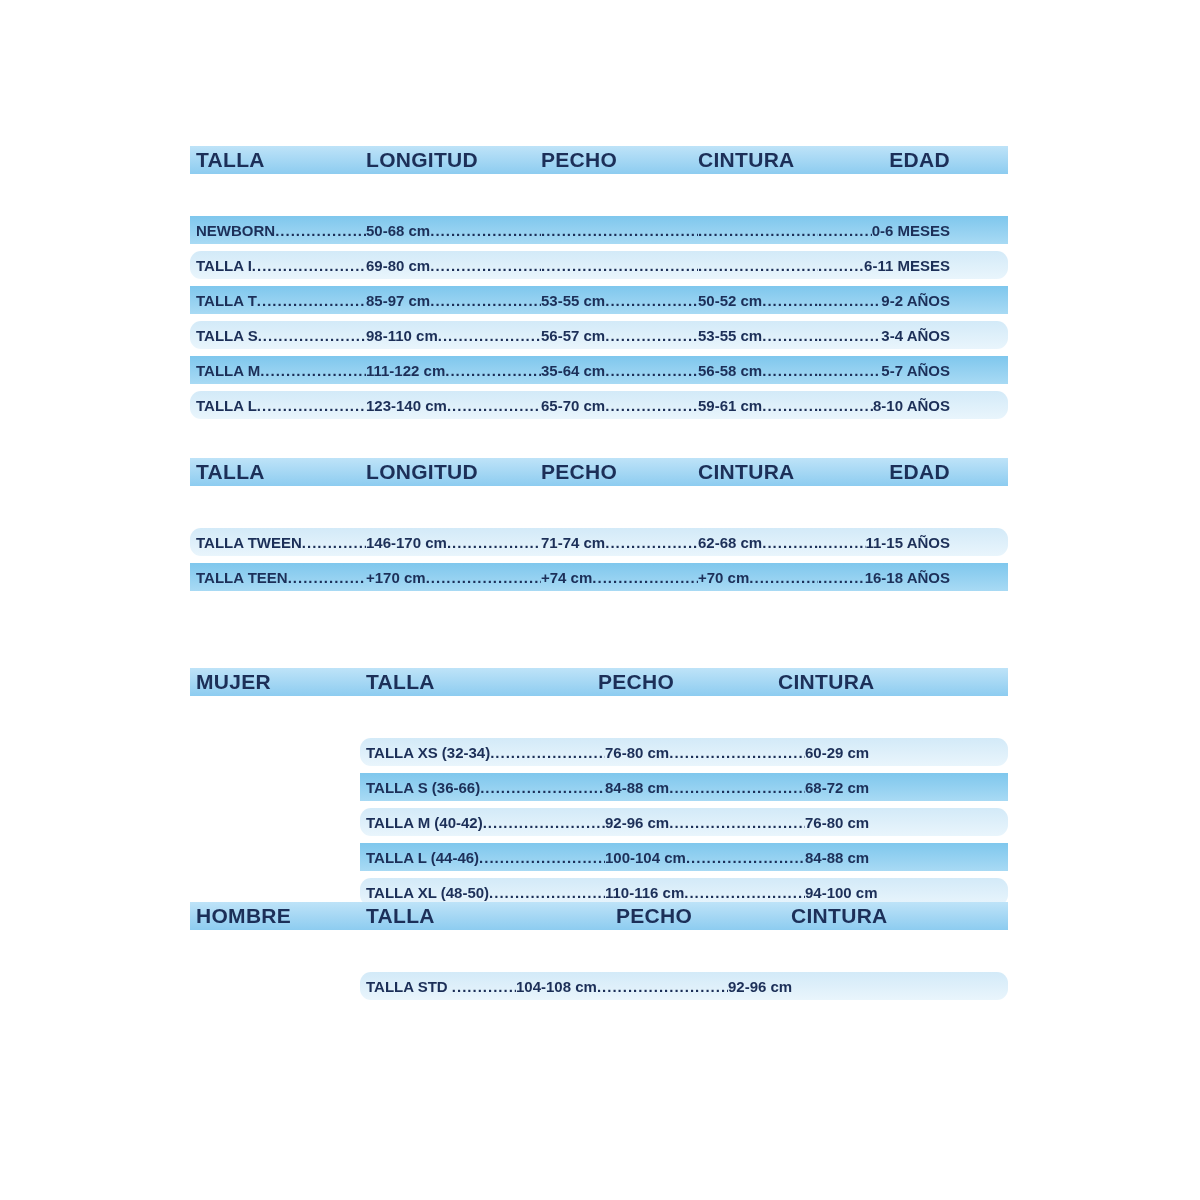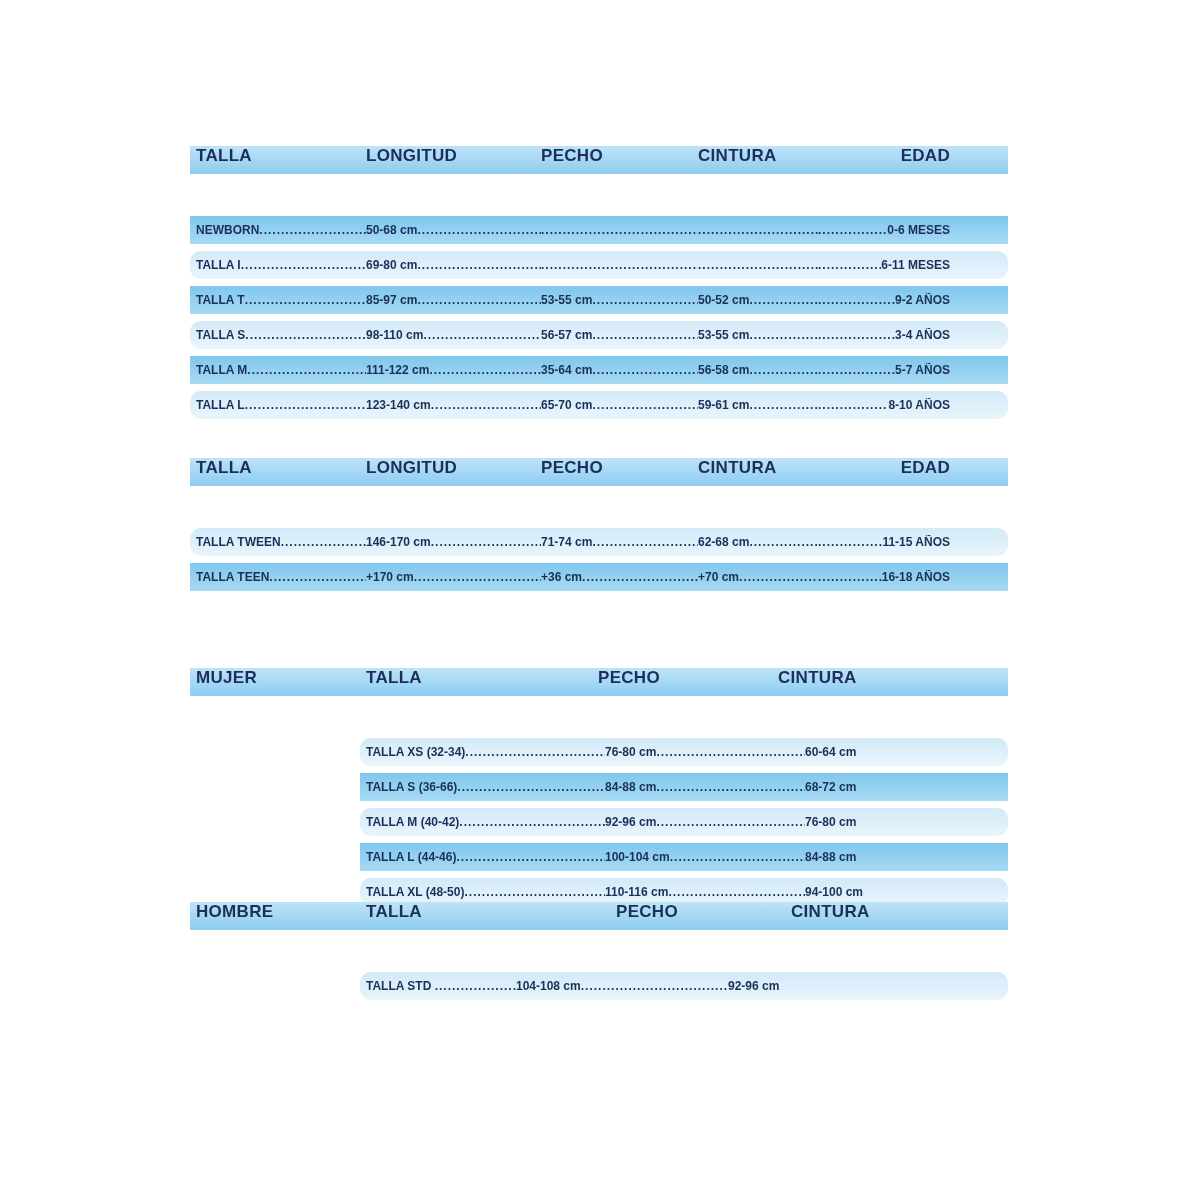--- a/index.html
+++ b/index.html
@@ -6,35 +6,35 @@
   html,body{margin:0;padding:0;background:#ffffff;}
   .page{
     position:relative;width:1200px;height:1200px;background:#ffffff;
     font-family:"Liberation Sans",sans-serif;font-weight:bold;color:#1c2f58;
     overflow:hidden;
   }
   .table{position:absolute;left:190px;width:818px;}
   .t1{top:146px}.t2{top:458px}.t3{top:668px}.t4{top:902px}
 
   .thead{
-    display:flex;height:28px;
+    display:flex;align-items:center;height:28px;
     padding:0 58px 0 6px;
     background:linear-gradient(180deg,#bee3f8 0%,#8dccf0 100%);
-    font-size:17px;letter-spacing:.3px;
+    font-size:21px;letter-spacing:.3px;
   }
   .hcell{flex:0 0 auto;overflow:hidden;white-space:nowrap;}
   .hcell.last{flex:1 1 0;min-width:0;text-align:right;}
   .t-narrow .hcell.last{text-align:left;}
 
   .tbody{margin-top:42px;}
   .t-narrow .tbody{margin-left:170px;width:648px;}
 
   .trow{
     display:flex;align-items:center;height:28px;margin-bottom:7px;
-    padding:0 58px 0 6px;font-size:12px;overflow:hidden;
+    padding:0 58px 0 6px;font-size:15px;overflow:hidden;
   }
   .t-narrow .trow{padding-right:18px;}
   .trow.dark{background:linear-gradient(180deg,#7fc7ed 0%,#a8daf4 100%);}
   .trow.light{background:linear-gradient(180deg,#d3eaf8 0%,#e9f5fc 100%);border-radius:11px;}
 
   .cell{display:flex;align-items:center;flex:0 0 auto;overflow:hidden;min-width:0;}
   .cell.last{flex:1 1 0;}
   .t-wide .cell.last{justify-content:flex-end;}
   .val{flex:0 0 auto;white-space:pre;}
   .dots{flex:1 1 0;min-width:0;overflow:hidden;white-space:nowrap;letter-spacing:1px;}
@@ -240,21 +240,21 @@
         <div class="trow dark">
           <span class="cell c0">
             <span class="val">TALLA TEEN</span>
             <span class="dots">............................................................................................................................................................................................................................................................................................................</span>
           </span>
           <span class="cell c1">
             <span class="val">+170 cm</span>
             <span class="dots">............................................................................................................................................................................................................................................................................................................</span>
           </span>
           <span class="cell c2">
-            <span class="val">+36 cm</span>
+            <span class="val">+74 cm</span>
             <span class="dots">............................................................................................................................................................................................................................................................................................................</span>
           </span>
           <span class="cell c3">
             <span class="val">+70 cm</span>
             <span class="dots">............................................................................................................................................................................................................................................................................................................</span>
           </span>
           <span class="cell c4 last">
             <span class="dots">............................................................................................................................................................................................................................................................................................................</span>
             <span class="val">16-18 AÑOS</span>
           </span>
@@ -272,21 +272,21 @@
         <div class="trow light">
           <span class="cell c0">
             <span class="val">TALLA XS (32-34)</span>
             <span class="dots">............................................................................................................................................................................................................................................................................................................</span>
           </span>
           <span class="cell c1">
             <span class="val">76-80 cm</span>
             <span class="dots">............................................................................................................................................................................................................................................................................................................</span>
           </span>
           <span class="cell c2 last">
-            <span class="val">60-64 cm</span>
+            <span class="val">60-29 cm</span>
           </span>
         </div>
         <div class="trow dark">
           <span class="cell c0">
             <span class="val">TALLA S (36-66)</span>
             <span class="dots">............................................................................................................................................................................................................................................................................................................</span>
           </span>
           <span class="cell c1">
             <span class="val">84-88 cm</span>
             <span class="dots">............................................................................................................................................................................................................................................................................................................</span>

